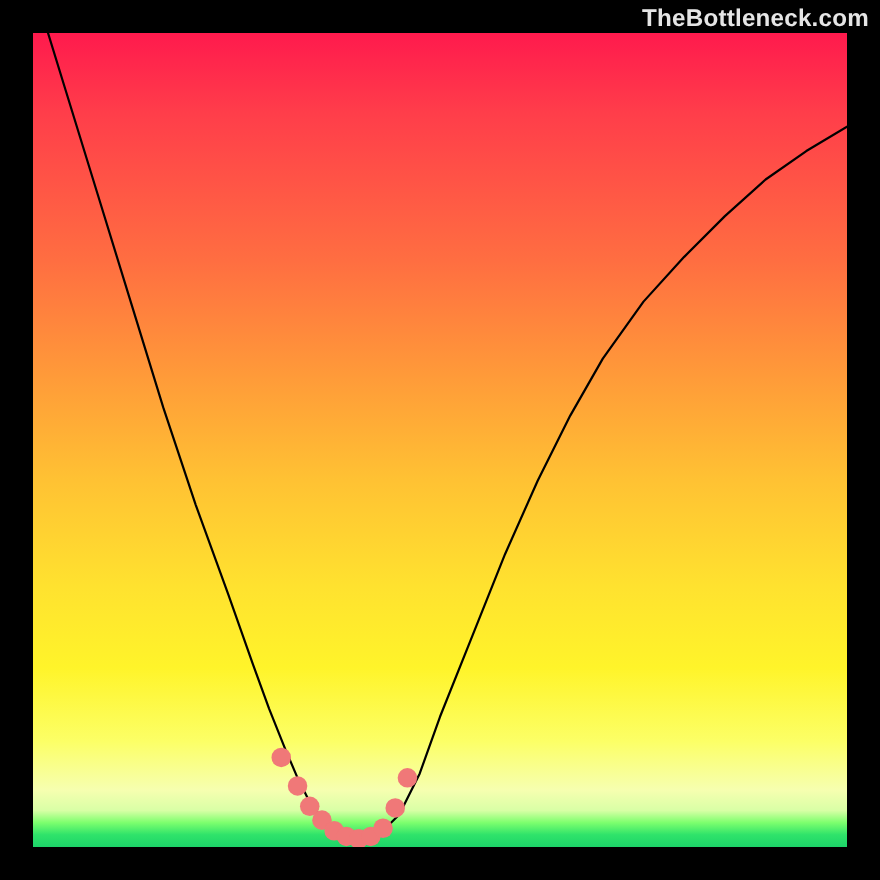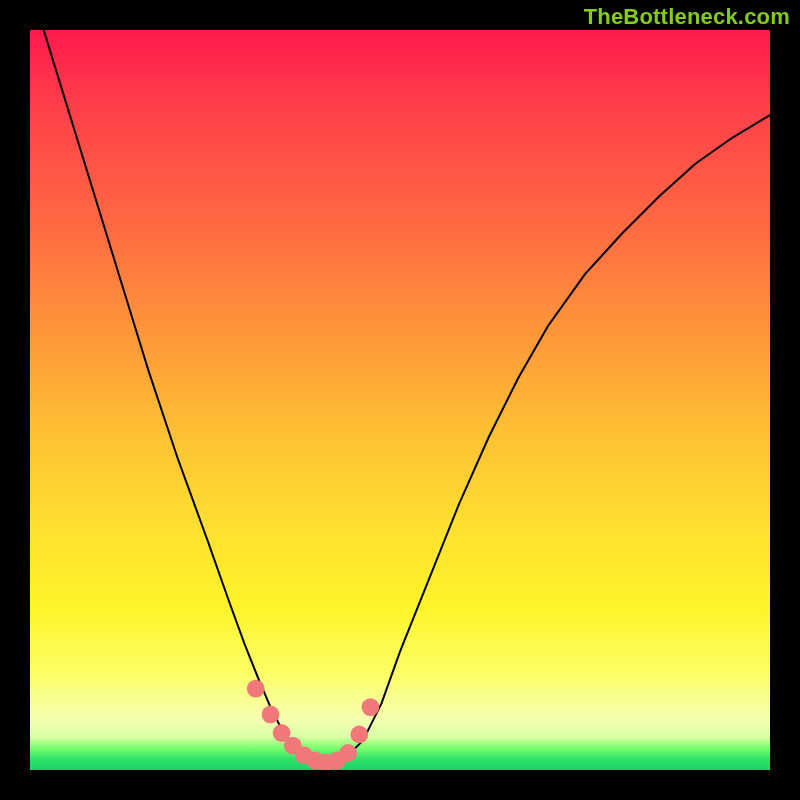--- a/index.html
+++ b/index.html
@@ -10,21 +10,21 @@
     height: 800px;
     background: #000;
   }
   .watermark {
     position: absolute;
     top: 4px;
     right: 10px;
     font-family: Arial, Helvetica, sans-serif;
     font-size: 22px;
     font-weight: 600;
-    color: #84cc16;
+    color: #e5e5e5;
     letter-spacing: 0.2px;
     z-index: 10;
   }
   .plot {
     position: absolute;
     left: 30px;
     top: 30px;
     width: 740px;
     height: 740px;
     overflow: hidden;

